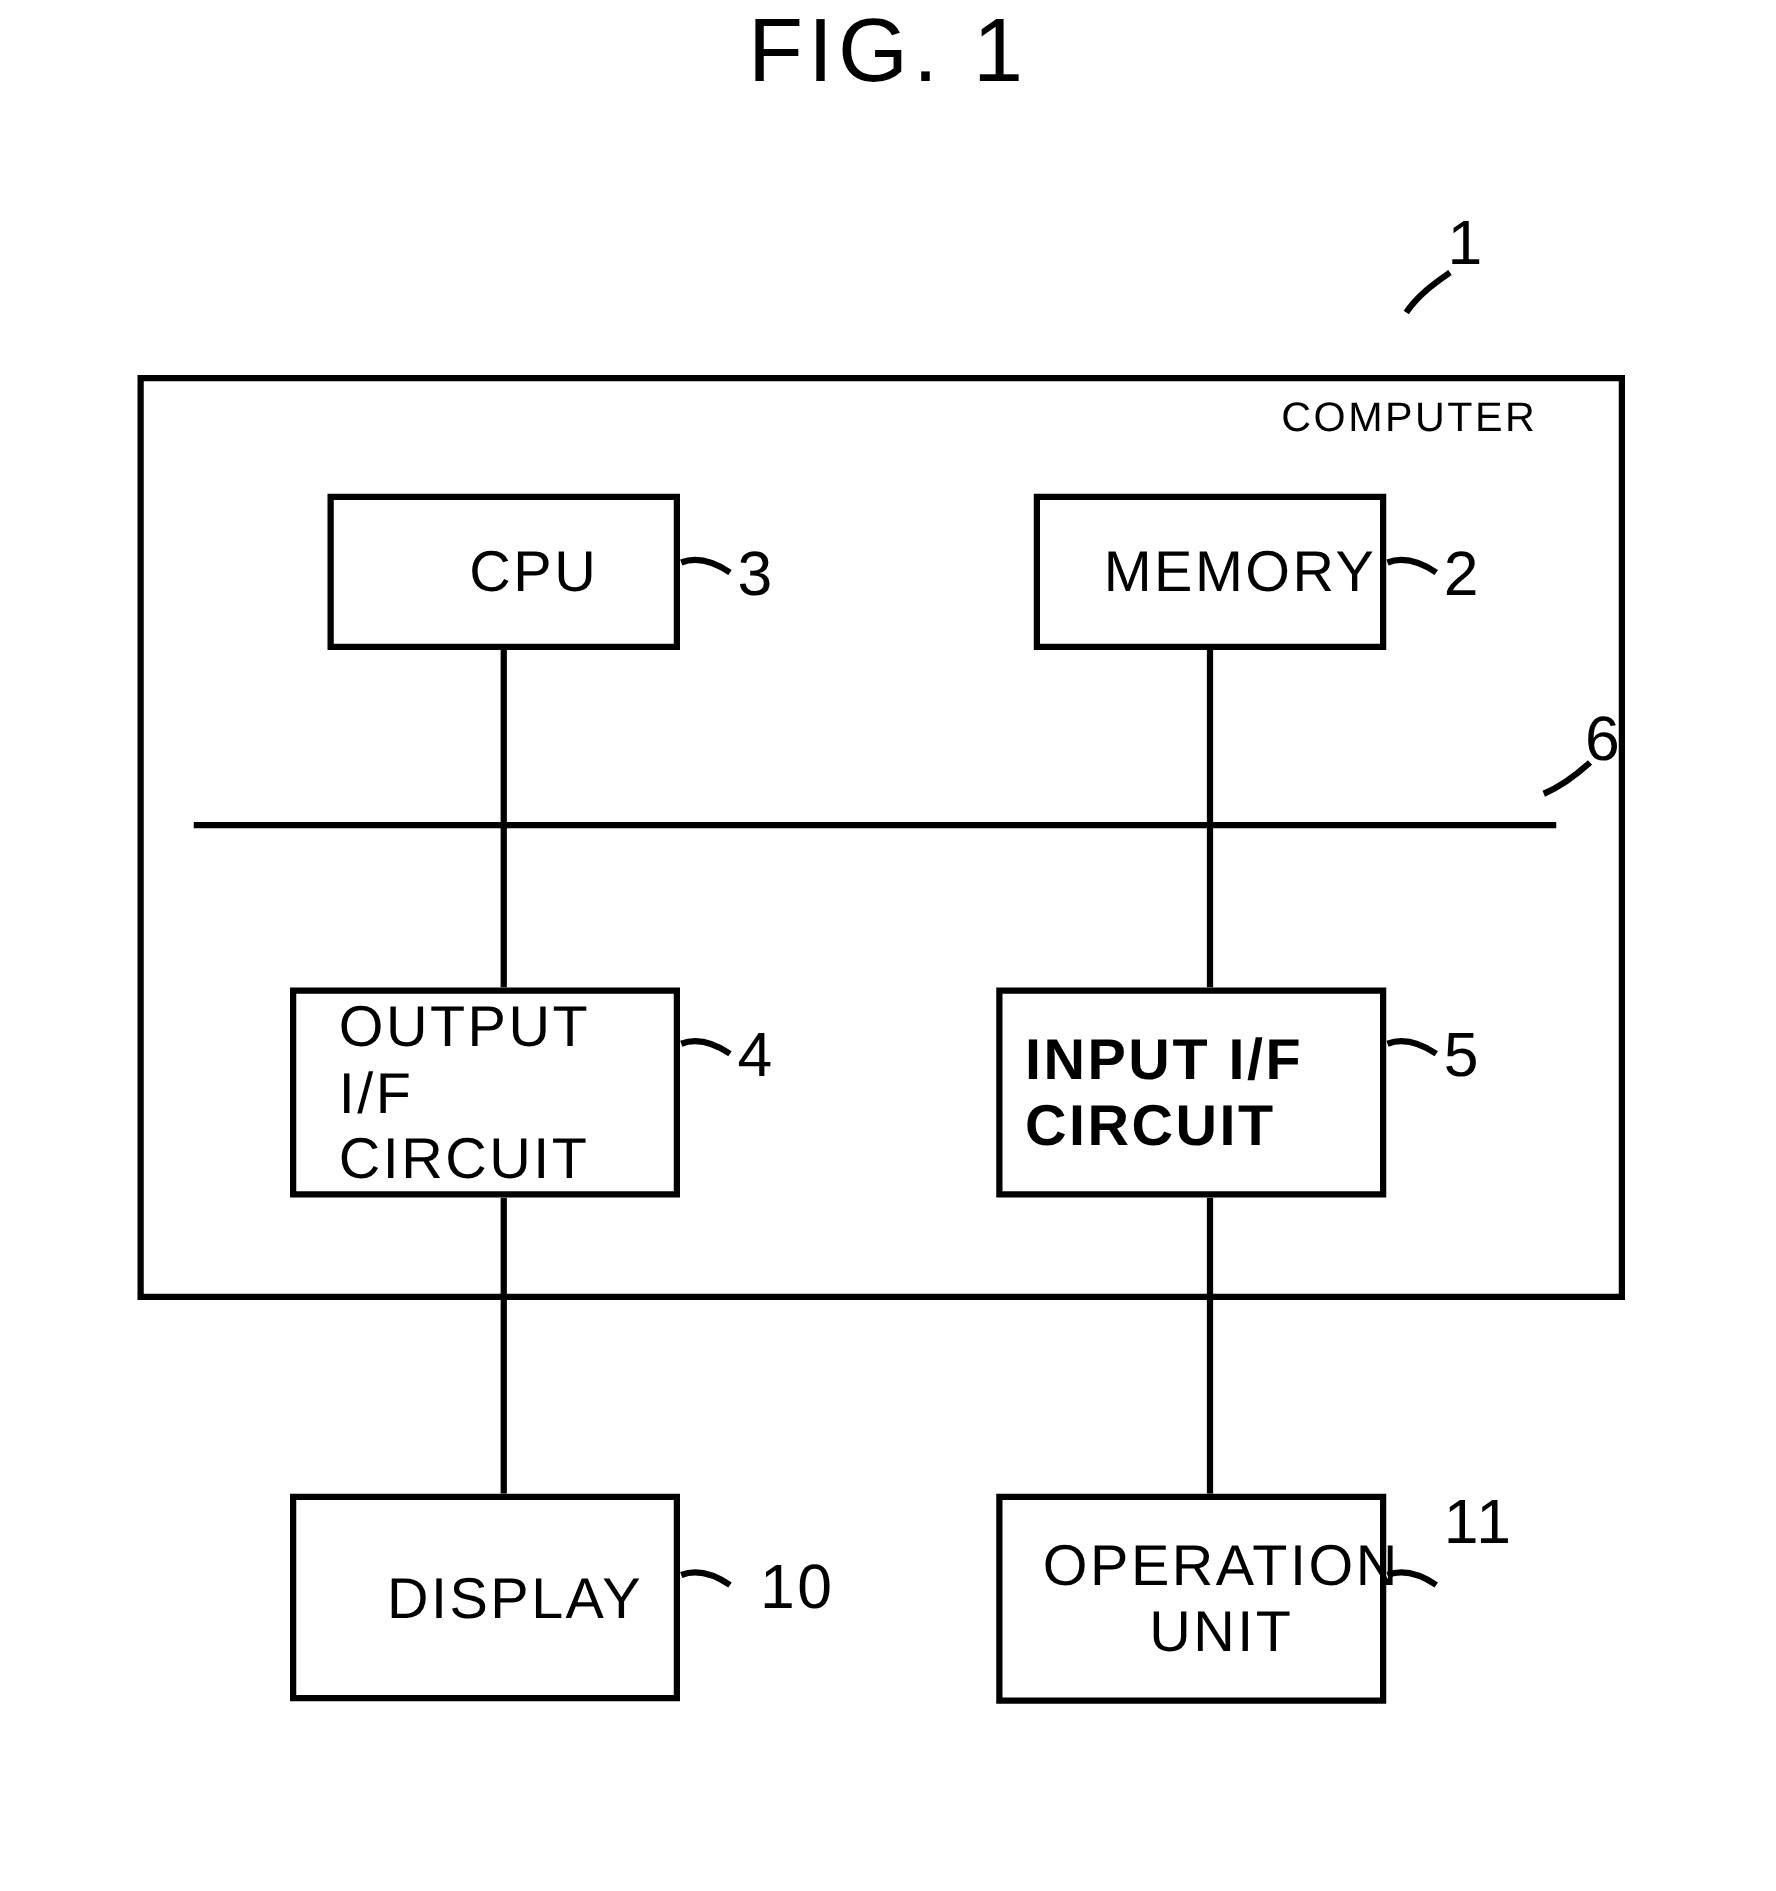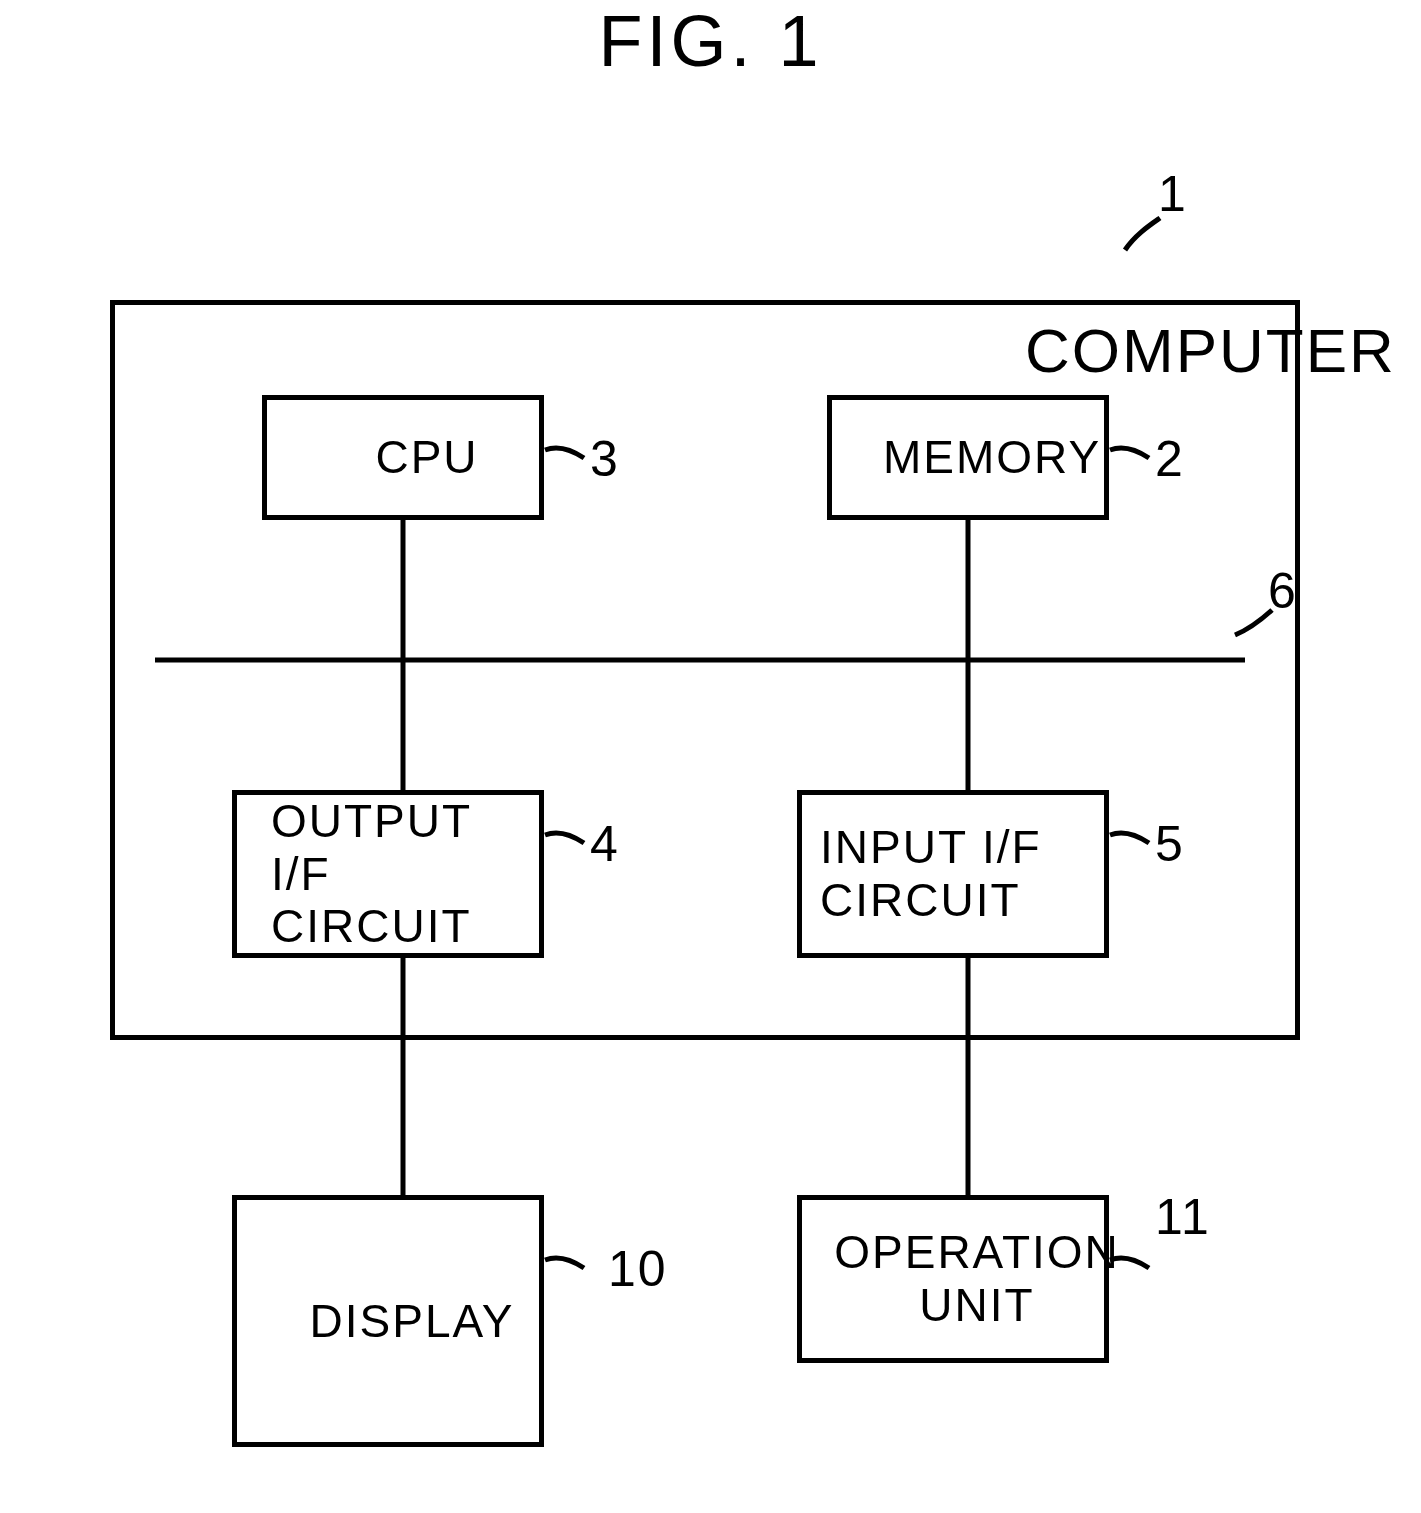--- a/index.html
+++ b/index.html
@@ -38,21 +38,21 @@
     background: #fff;
     padding-left: 48px;
   }
   .outer {
     position: absolute;
     border: 5px solid #000;
     box-sizing: border-box;
   }
   .label {
     position: absolute;
-    font-size: 62px;
+    font-size: 33px;
     letter-spacing: 2px;
     white-space: nowrap;
   }
   .ref {
     position: absolute;
     font-size: 50px;
     letter-spacing: 2px;
   }
   svg.wires {
     position: absolute;
@@ -117,26 +117,26 @@
 
   <div class="block" style="left:827px; top:395px; width:282px; height:125px;">
     <span>MEMORY</span>
   </div>
 
   <div class="block" style="left:232px; top:790px; width:312px; height:168px; justify-content:flex-start; padding-left:34px; white-space:pre-line; text-align:left;">
     <span>OUTPUT I/F
 CIRCUIT</span>
   </div>
 
-  <div class="block" style="left:797px; top:790px; width:312px; height:168px; justify-content:flex-start; padding-left:18px; white-space:pre-line; text-align:left;">
+  <div class="block" style="left:797px; top:790px; width:312px; height:168px; justify-content:flex-start; padding-left:18px; white-space:pre-line; text-align:left;font-weight:bold;">
     <span>INPUT I/F
 CIRCUIT</span>
   </div>
 
-  <div class="block" style="left:232px; top:1195px; width:312px; height:252px;">
+  <div class="block" style="left:232px; top:1195px; width:312px; height:166px;">
     <span>DISPLAY</span>
   </div>
 
   <div class="block" style="left:797px; top:1195px; width:312px; height:168px; white-space:pre-line;">
     <span>OPERATION
 UNIT</span>
   </div>
 
   <div class="ref" style="left:1158px; top:165px;">1</div>
   <div class="ref" style="left:590px; top:430px;">3</div>

